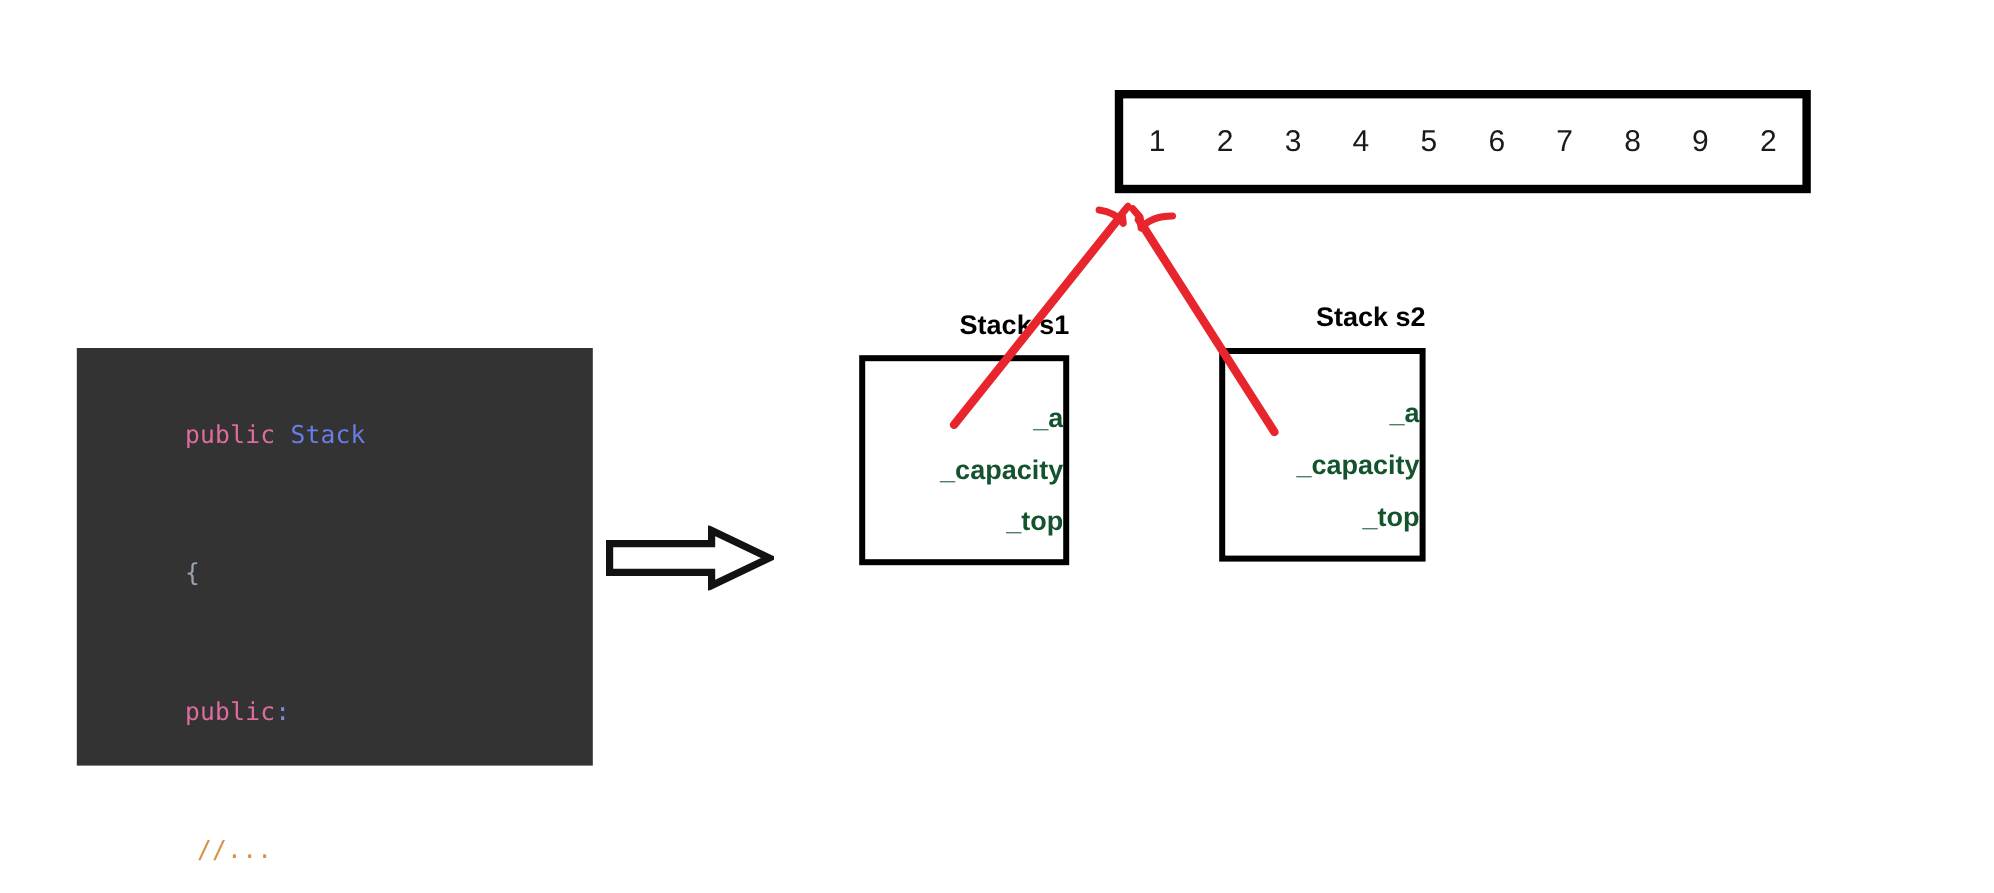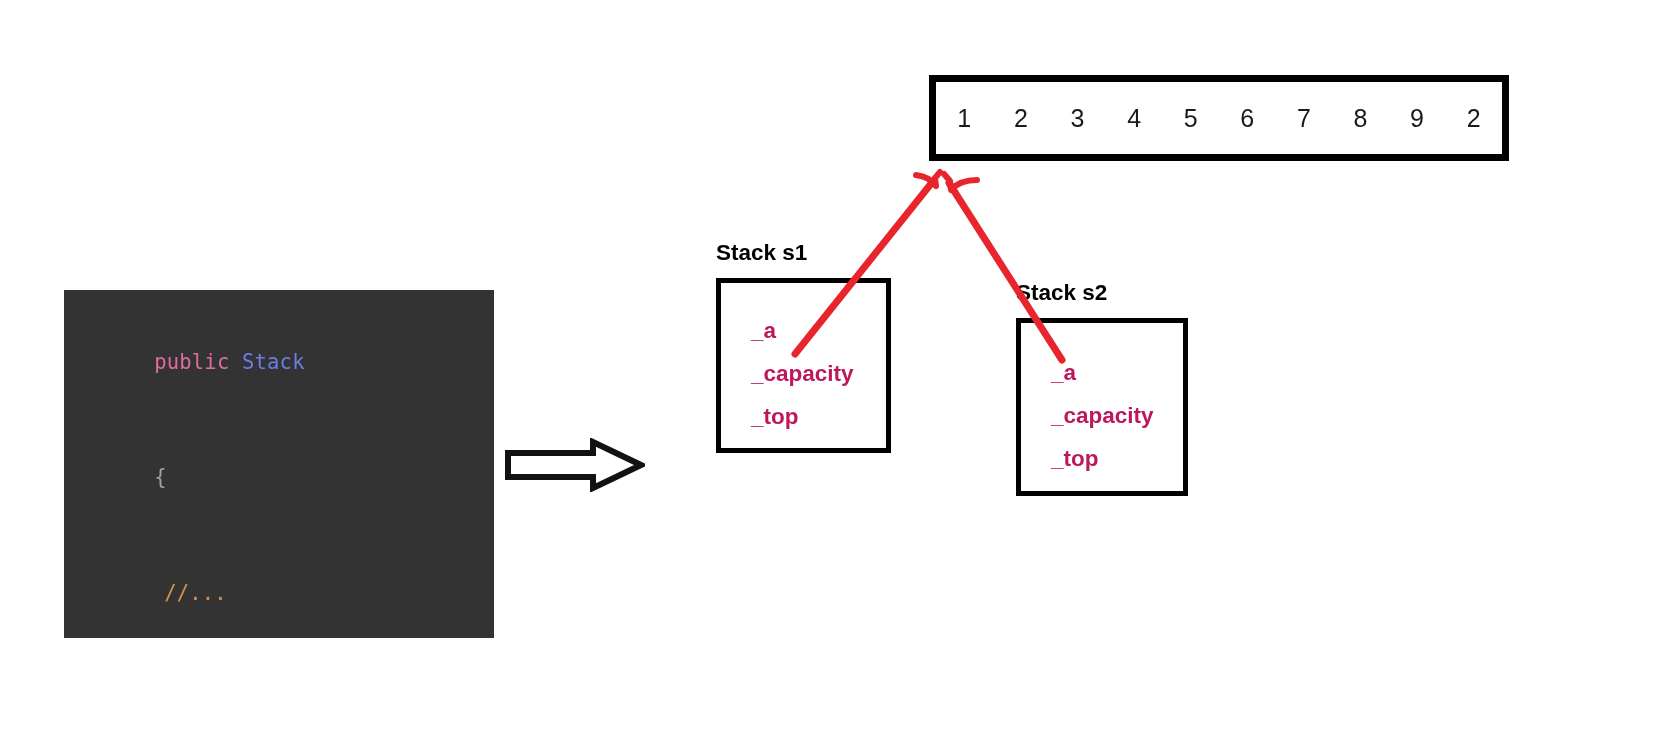--- a/index.html
+++ b/index.html
@@ -89,46 +89,49 @@
     background: transparent;
     box-sizing: border-box;
     width: 175px;
     height: 175px;
     padding: 26px 0 0 30px;
   }
   .stack-field {
     font-family: "Liberation Sans", sans-serif;
     font-size: 22.5px;
     font-weight: bold;
-    color: #be185d;
+    color: #14532d;
     line-height: 43px;
     white-space: nowrap;
   }
 
-  #stack-s1 { left: 716px; top: 240px; }
-  #stack-s2 { left: 1016px; top: 280px; }
+  #stack-s1 { left: 716px; top: 258px; text-align: right; }
+  #stack-s2 { left: 1016px; top: 252px; text-align: right; }
   #stack-s2 .stack-box { width: 172px; height: 178px; padding-top: 28px; }
 
   
   #red-arrows {
     position: absolute;
     left: 0; top: 0;
     width: 1662px; height: 744px;
     pointer-events: none;
   }
 </style>
 </head>
 <body>
 
 <div id="code-block">
   <div class="code-line">
     <span class="tok-kw">public</span><span> </span><span class="tok-type">Stack</span>
   </div>
   <div class="code-line">
     <span class="tok-punct">{</span>
+  </div>
+  <div class="code-line">
+    <span class="tok-kw">public</span><span class="tok-colon">:</span>
   </div>
   <div class="code-line indent">
     <span class="tok-comment">//...</span>
   </div>
 
 </div>
 
 <div id="block-arrow">
   <svg width="140" height="54" viewBox="0 0 140 54" xmlns="http://www.w3.org/2000/svg">
     <polygon points="3,15 88,15 88,4 136,27 88,50 88,39 3,39" fill="#ffffff" stroke="#121212" stroke-width="6" stroke-linejoin="miter"></polygon>

